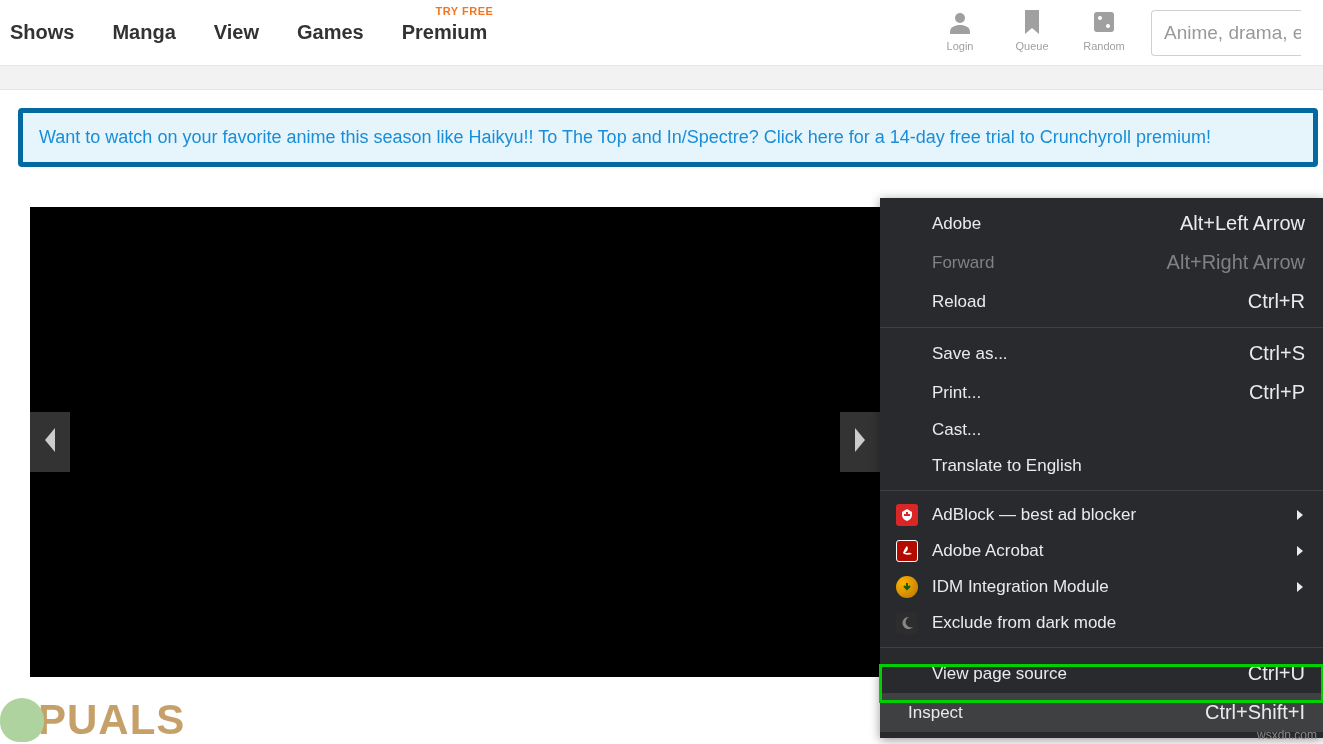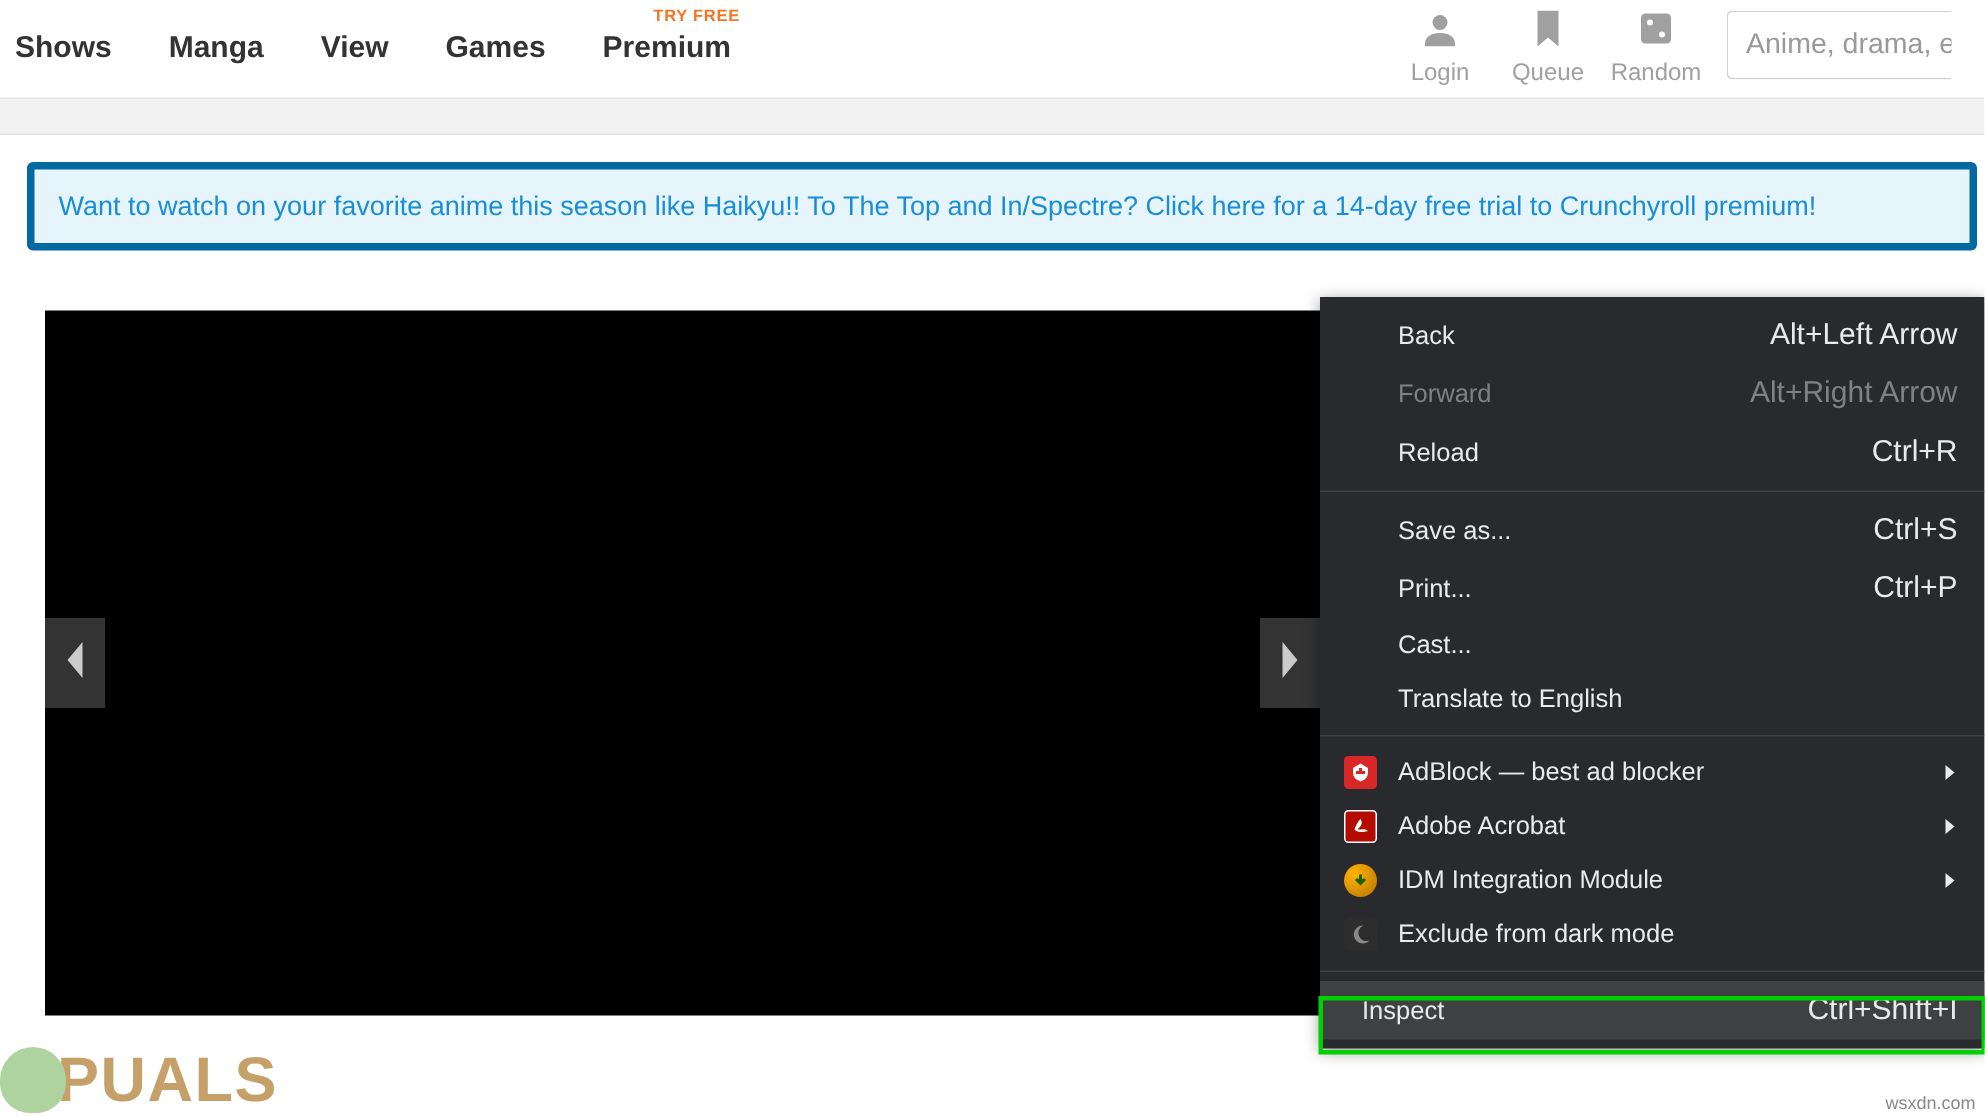--- a/index.html
+++ b/index.html
@@ -64,21 +64,21 @@
     gap: 22px;
     margin-right: 12px;
   }
   .hdr-btn {
     display: flex;
     flex-direction: column;
     align-items: center;
     gap: 4px;
     cursor: pointer;
     color: #a0a0a0;
-    font-size: 16px;
+    font-size: 11px;
     width: 50px;
   }
   .hdr-btn svg { fill: #a0a0a0; }
   .search-box {
     height: 46px;
     width: 150px;
     border: 1px solid #d0d0d0;
     border-radius: 4px 0 0 4px;
     border-right: none;
     padding: 0 12px;
@@ -293,21 +293,21 @@
         <svg width="18" height="28" viewBox="0 0 18 28">
             <path d="M4 2 L14 14 L4 26 Z"></path>
           </svg>
       </span>
     </div>
   </div>
 </div>
 
 <div class="ctx-menu">
   <div class="ctx-item enabled">
-    <span>Back</span>
+    <span>Adobe</span>
     <span class="shortcut">Alt+Left Arrow</span>
   </div>
   <div class="ctx-item disabled">
     <span>Forward</span>
     <span class="shortcut">Alt+Right Arrow</span>
   </div>
   <div class="ctx-item enabled">
     <span>Reload</span>
     <span class="shortcut">Ctrl+R</span>
   </div>
@@ -358,20 +358,24 @@
   </div>
   <div class="ctx-item enabled">
     <span class="ctx-icon darkmode">
       <svg width="16" height="16" viewBox="0 0 16 16">
           <path fill="#888" d="M10 2a6 6 0 1 0 4 10 5 5 0 0 1-4-10z"></path>
         </svg>
     </span>
     <span>Exclude from dark mode</span>
   </div>
   <div class="ctx-sep"></div>
+  <div class="ctx-item enabled">
+    <span>View page source</span>
+    <span class="shortcut">Ctrl+U</span>
+  </div>
   <div class="ctx-item enabled hovered">
     <span>Inspect</span>
     <span class="shortcut">Ctrl+Shift+I</span>
   </div>
 </div>
 
 <div class="highlight-box"></div>
 
 <div class="watermark">
   <div class="watermark-face"></div>

